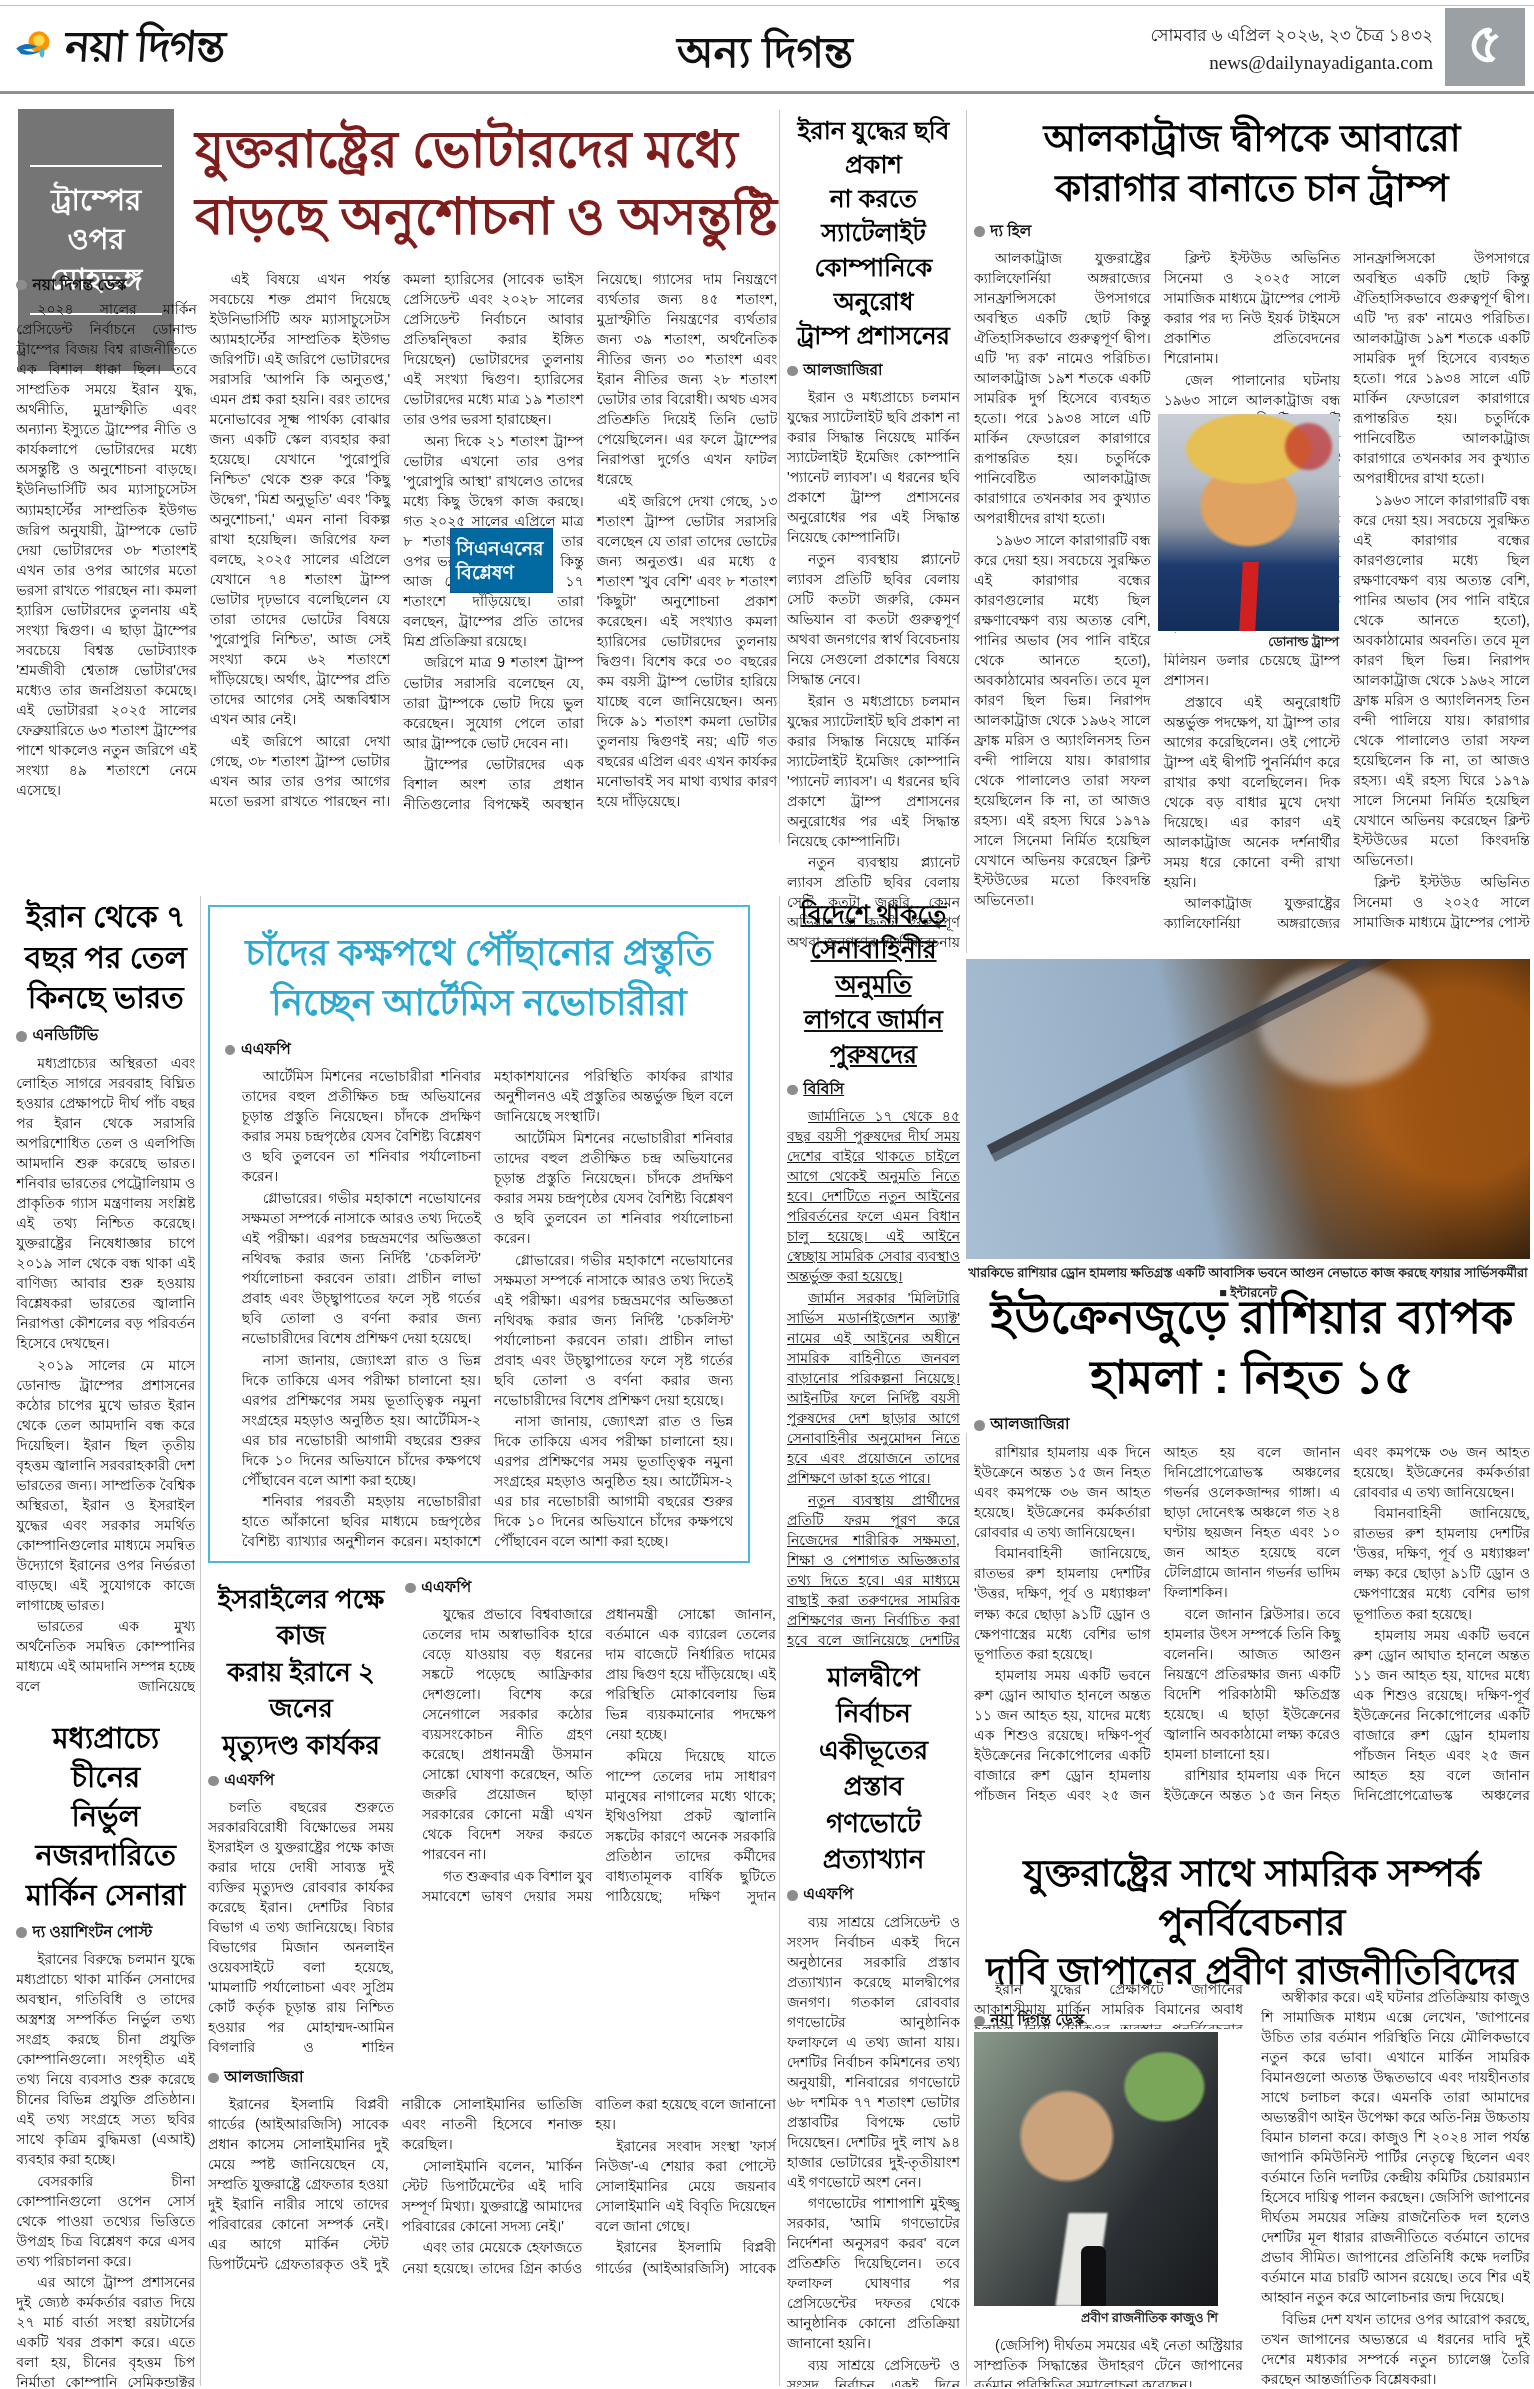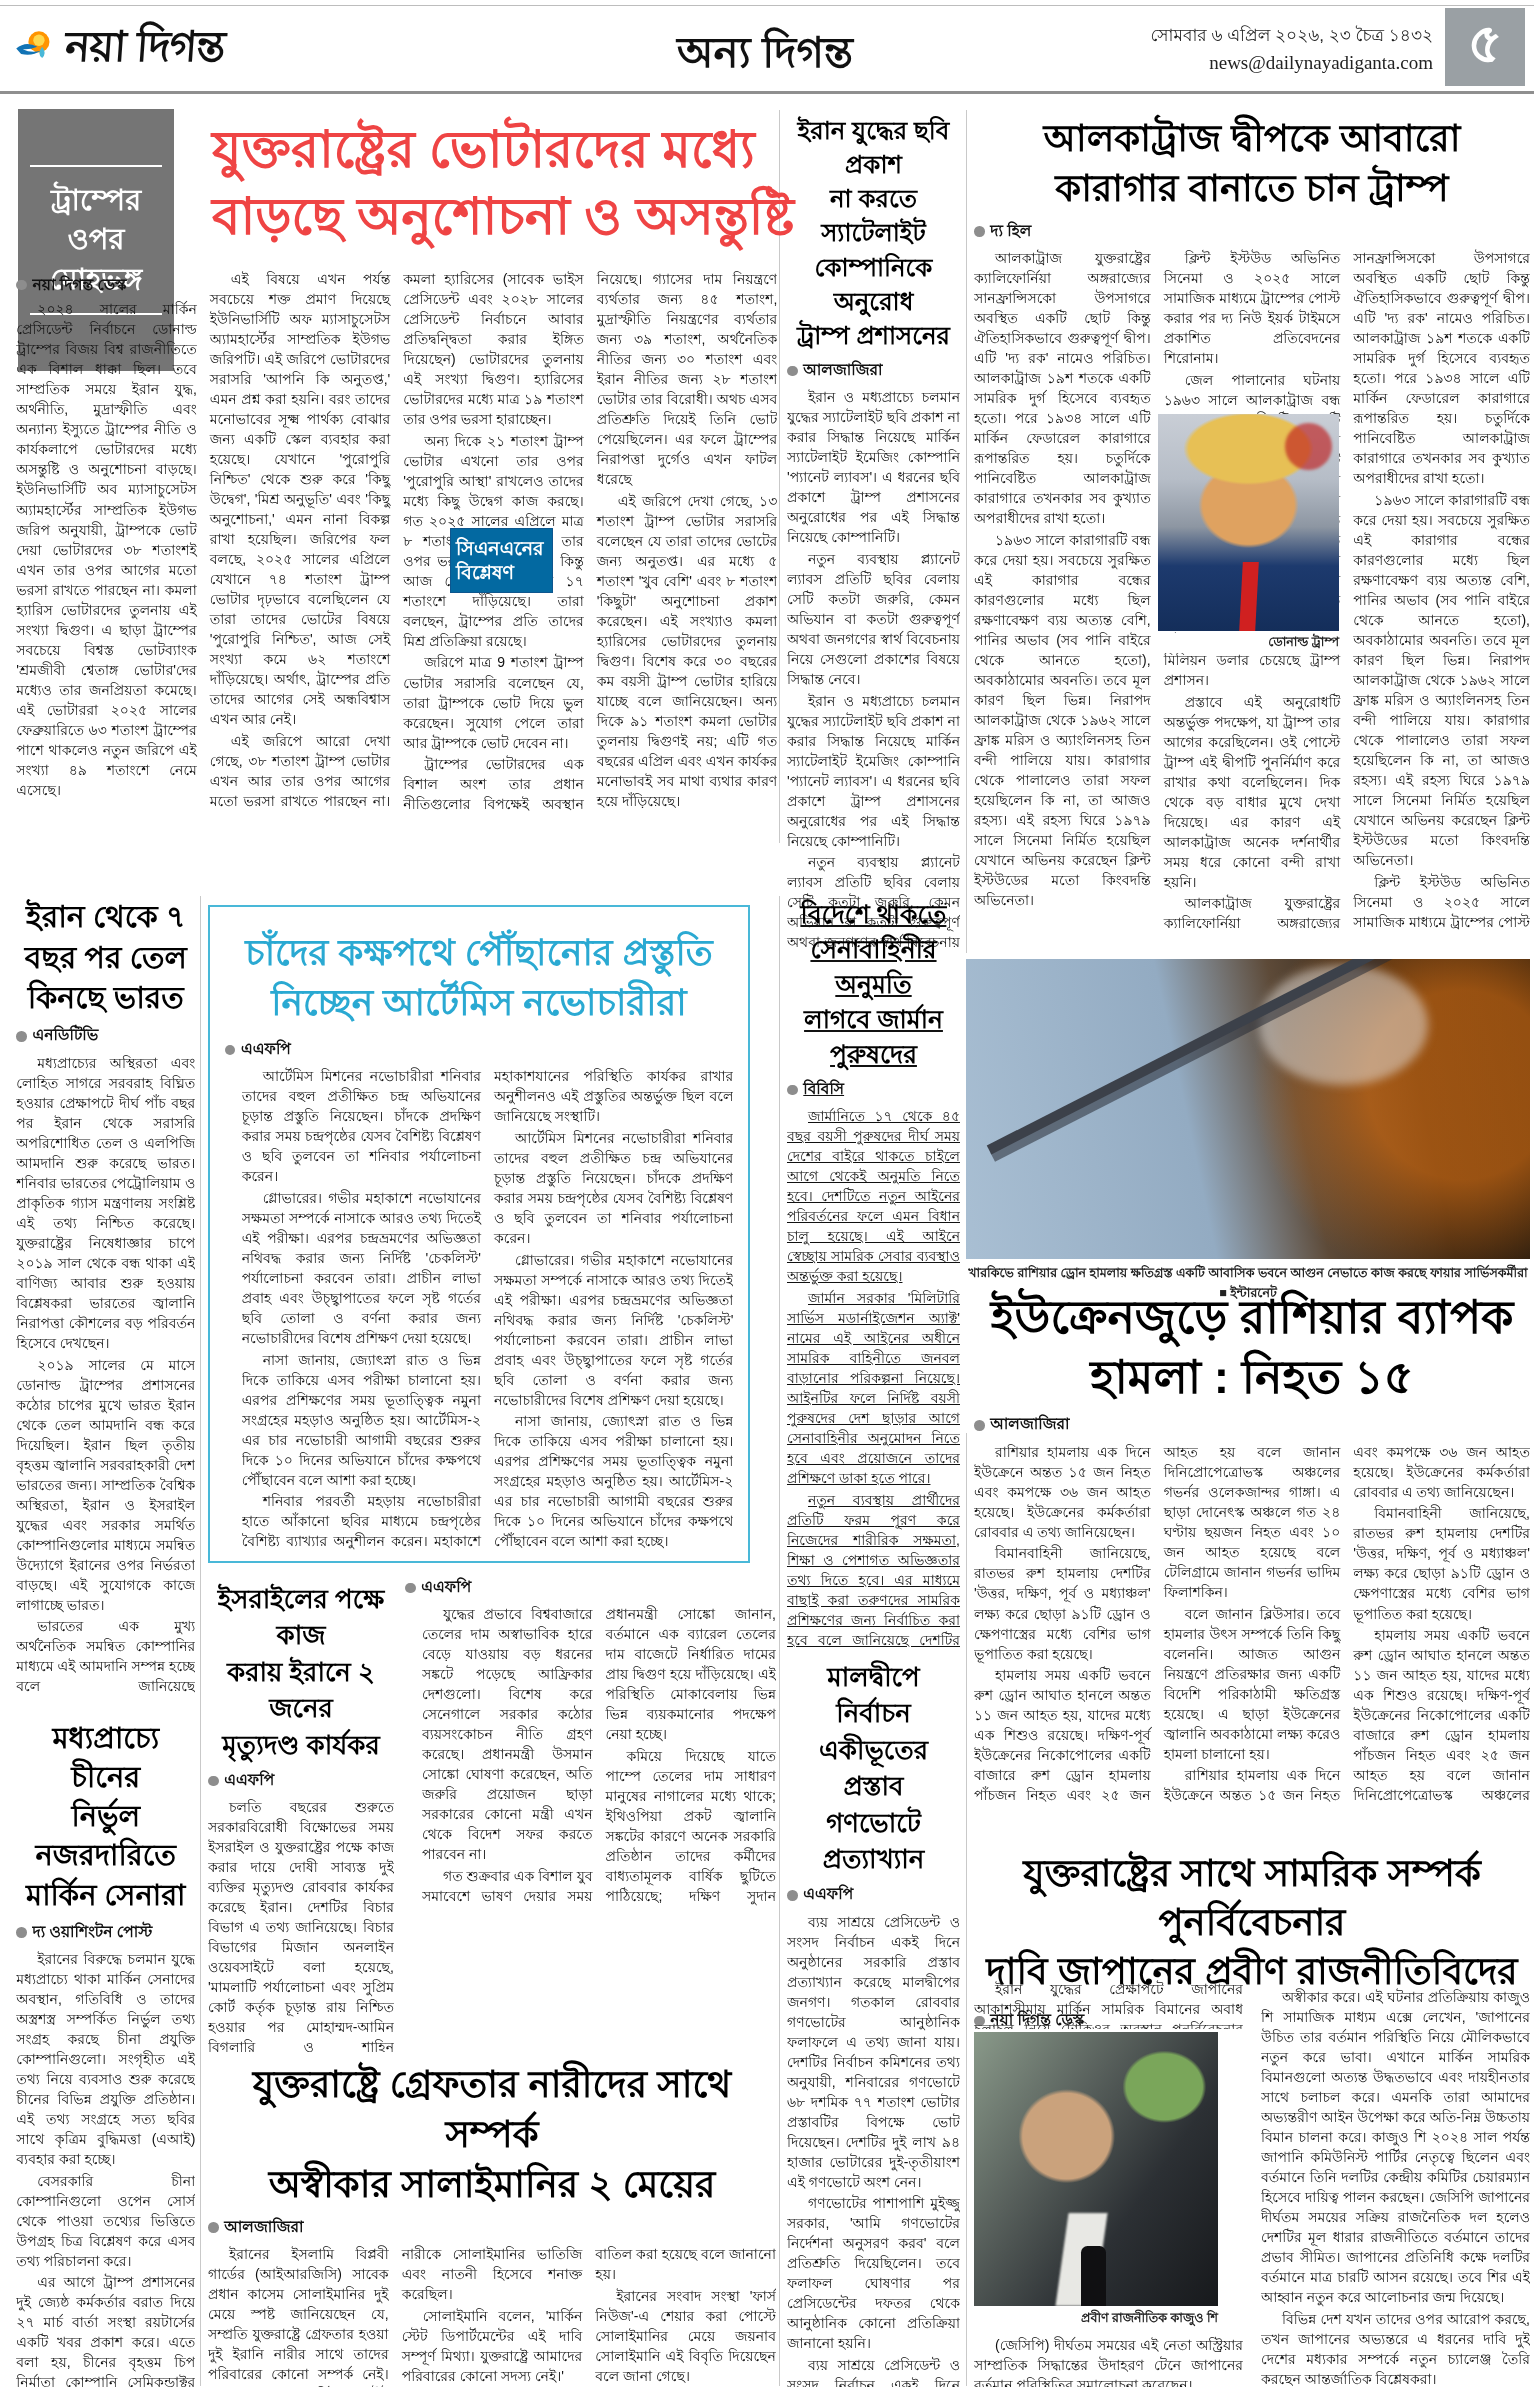--- a/index.html
+++ b/index.html
@@ -26,21 +26,21 @@
   .body p{margin:0 0 1.6px 0;text-indent:21px;}
   .cols-2{column-count:2;column-gap:13px;margin-left:17px;}
   .cols-3{column-count:3;column-gap:13px;}
   .cols-4{column-count:4;column-gap:13px;}
   .vrule{position:absolute;width:0.8px;background:#c9c9c9;}
   .caption{font-size:12.6px;font-weight:bold;color:#222;}
   
   .kicker-box{left:18px;top:109px;width:156px;height:262px;background:#757575;display:flex;align-items:center;justify-content:center;}
   .kicker-inner{border-top:2.4px solid #fff;border-bottom:2.4px solid #fff;padding:14.7px 4.9px;color:#fff;
                 font-size:29px;font-weight:bold;text-align:center;white-space:pre-line;line-height:1.35;width:122px;}
-  .main-hl{left:195px;top:116px;width:586px;font-size:51px;line-height:1.32;color:#ef4444;margin-left:17px;}
+  .main-hl{left:195px;top:116px;width:586px;font-size:51px;line-height:1.32;color:#7f1d1d;}
   .cnn-box{position:absolute;left:450px;top:528px;width:91px;height:60px;background:#0369a1;border:0.8px solid #0e568e;
            color:#fff;font-weight:bold;font-size:19px;line-height:1.25;display:flex;align-items:center;padding:1.6px 4.9px;white-space:pre-line;}
   .teal-box{border:2.4px solid #49b8d8;}
   .teal-hl{color:#2aa9d2;}
   
   .photo{position:absolute;overflow:hidden;}
   .photo-trump{background:
       radial-gradient(ellipse 60% 28% at 50% 16%,#e7c055 0 55%,transparent 60%),
       radial-gradient(ellipse 42% 30% at 50% 42%,#dfa260 0 60%,transparent 66%),
       linear-gradient(180deg,#c9ced6 0%,#b6bdc7 30%,#8d96a2 52%,#1d3a6e 70%,#142e5a 100%);}
@@ -233,22 +233,20 @@
       <span>এএফপি</span>
     </div>
     <div class="body cols-2" style="height:309px;">
         <p>যুদ্ধের প্রভাবে বিশ্ববাজারে তেলের দাম অস্বাভাবিক হারে বেড়ে যাওয়ায় বড় ধরনের সঙ্কটে পড়েছে আফ্রিকার দেশগুলো। বিশেষ করে সেনেগালে সরকার কঠোর ব্যয়সংকোচন নীতি গ্রহণ করেছে। প্রধানমন্ত্রী উসমান সোঙ্কো ঘোষণা করেছেন, অতি জরুরি প্রয়োজন ছাড়া সরকারের কোনো মন্ত্রী এখন থেকে বিদেশ সফর করতে পারবেন না।</p>
         <p>গত শুক্রবার এক বিশাল যুব সমাবেশে ভাষণ দেয়ার সময় প্রধানমন্ত্রী সোঙ্কো জানান, বর্তমানে এক ব্যারেল তেলের দাম বাজেটে নির্ধারিত দামের প্রায় দ্বিগুণ হয়ে দাঁড়িয়েছে। এই পরিস্থিতি মোকাবেলায় ভিন্ন ভিন্ন ব্যয়কমানোর পদক্ষেপ নেয়া হচ্ছে।</p>
         <p>কমিয়ে দিয়েছে যাতে পাম্পে তেলের দাম সাধারণ মানুষের নাগালের মধ্যে থাকে; ইথিওপিয়া প্রকট জ্বালানি সঙ্কটের কারণে অনেক সরকারি প্রতিষ্ঠান তাদের কর্মীদের বাধ্যতামূলক বার্ষিক ছুটিতে পাঠিয়েছে; দক্ষিণ সুদান রাজধানী জুবায় বিদ্যুৎ সাশ্রয় করতে রেশনিং শুরু করা হয়েছে; জিম্বাবুয়ে জ্বালানির ঘাটতি মেটাতে পেট্রলে ইথানলের মিশ্রণ বাড়িয়ে দিচ্ছে।</p>
       </div>
   </div>
 
   <div class="art" style="left:208px;top:2060px;width:568px;height:327px;">
-    <div class="hl center" style="font-size:37px;line-height:1.35;">যুক্তরাষ্ট্রে গ্রেফতার নারীদের সাথে সম্পর্ক
-অস্বীকার সালাইমানির ২ মেয়ের</div>
     <div class="byline">
       <span class="dot"></span>
       <span>আলজাজিরা</span>
     </div>
     <div class="body cols-3" style="height:187px;">
         <p>ইরানের ইসলামি বিপ্লবী গার্ডের (আইআরজিসি) সাবেক প্রধান কাসেম সোলাইমানির দুই মেয়ে স্পষ্ট জানিয়েছেন যে, সম্প্রতি যুক্তরাষ্ট্রে গ্রেফতার হওয়া দুই ইরানি নারীর সাথে তাদের পরিবারের কোনো সম্পর্ক নেই। এর আগে মার্কিন স্টেট ডিপার্টমেন্ট গ্রেফতারকৃত ওই দুই নারীকে সোলাইমানির ভাতিজি এবং নাতনী হিসেবে শনাক্ত করেছিল।</p>
         <p>সোলাইমানি বলেন, 'মার্কিন স্টেট ডিপার্টমেন্টের এই দাবি সম্পূর্ণ মিথ্যা। যুক্তরাষ্ট্রে আমাদের পরিবারের কোনো সদস্য নেই।'</p>
         <p>এবং তার মেয়েকে হেফাজতে নেয়া হয়েছে। তাদের গ্রিন কার্ডও বাতিল করা হয়েছে বলে জানানো হয়।</p>
         <p>ইরানের সংবাদ সংস্থা 'ফার্স নিউজ'-এ শেয়ার করা পোস্টে সোলাইমানির মেয়ে জয়নাব সোলাইমানি এই বিবৃতি দিয়েছেন বলে জানা গেছে।</p>
         <p>ইরানের ইসলামি বিপ্লবী গার্ডের (আইআরজিসি) সাবেক প্রধান কাসেম সোলাইমানির দুই মেয়ে স্পষ্ট জানিয়েছেন যে, সম্প্রতি যুক্তরাষ্ট্রে গ্রেফতার হওয়া দুই ইরানি নারীর সাথে তাদের পরিবারের কোনো সম্পর্ক নেই। এর আগে মার্কিন স্টেট ডিপার্টমেন্ট গ্রেফতারকৃত ওই দুই নারীকে সোলাইমানির ভাতিজি এবং নাতনী হিসেবে শনাক্ত করেছিল।</p>

